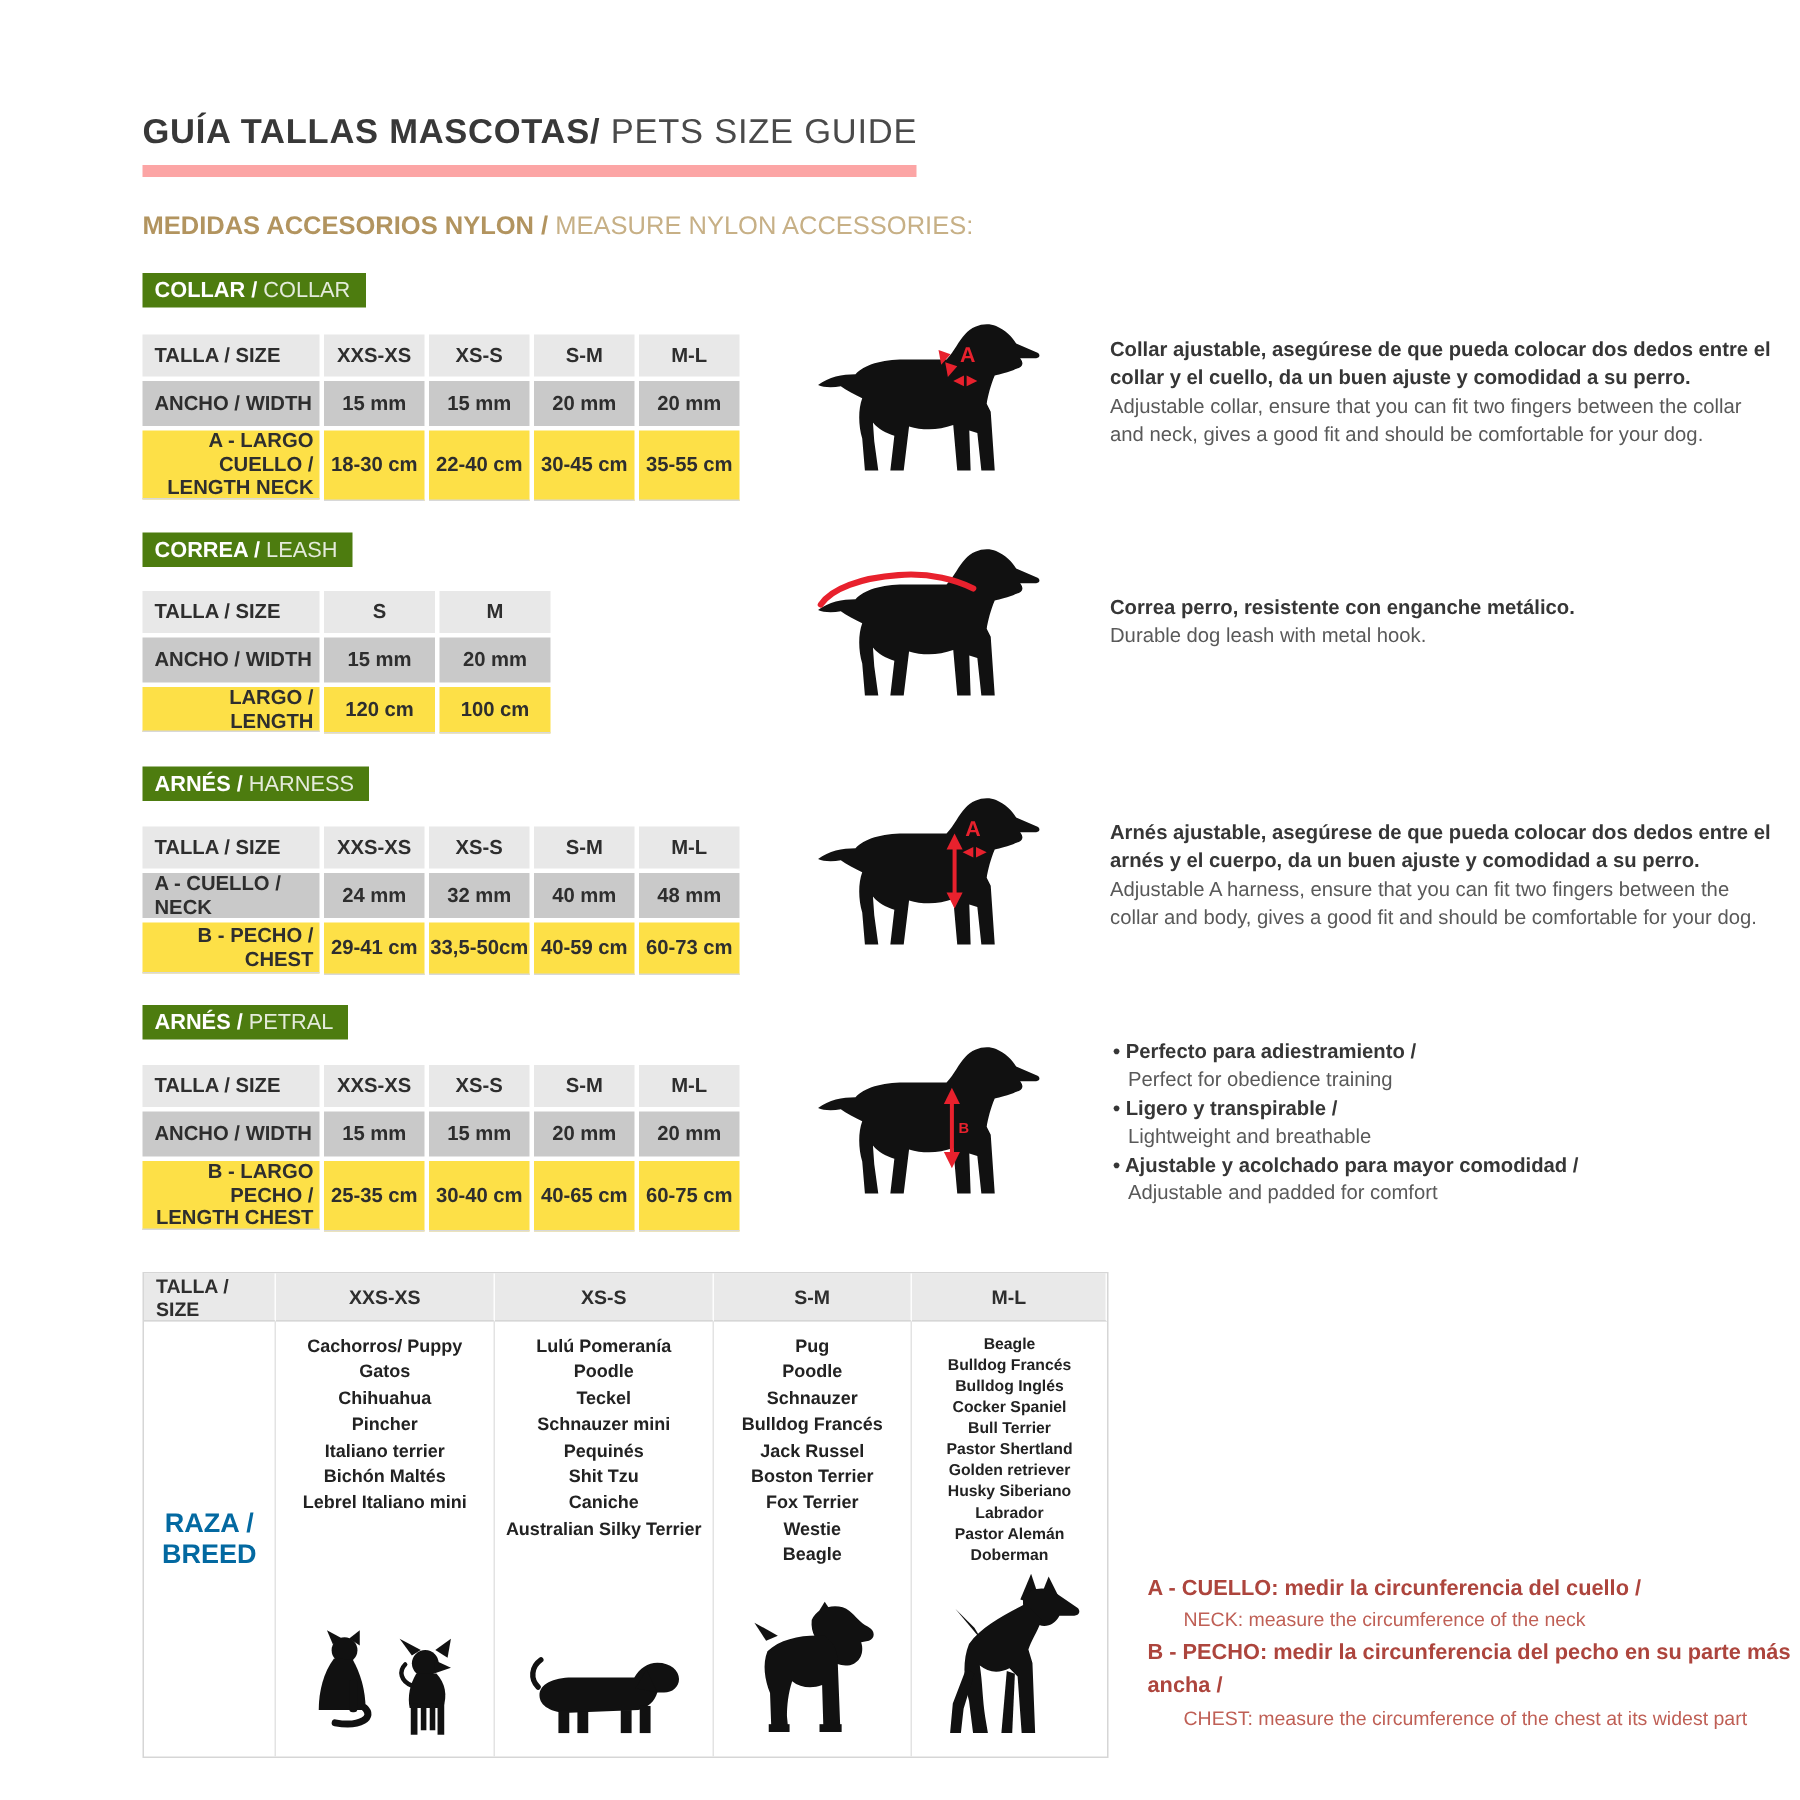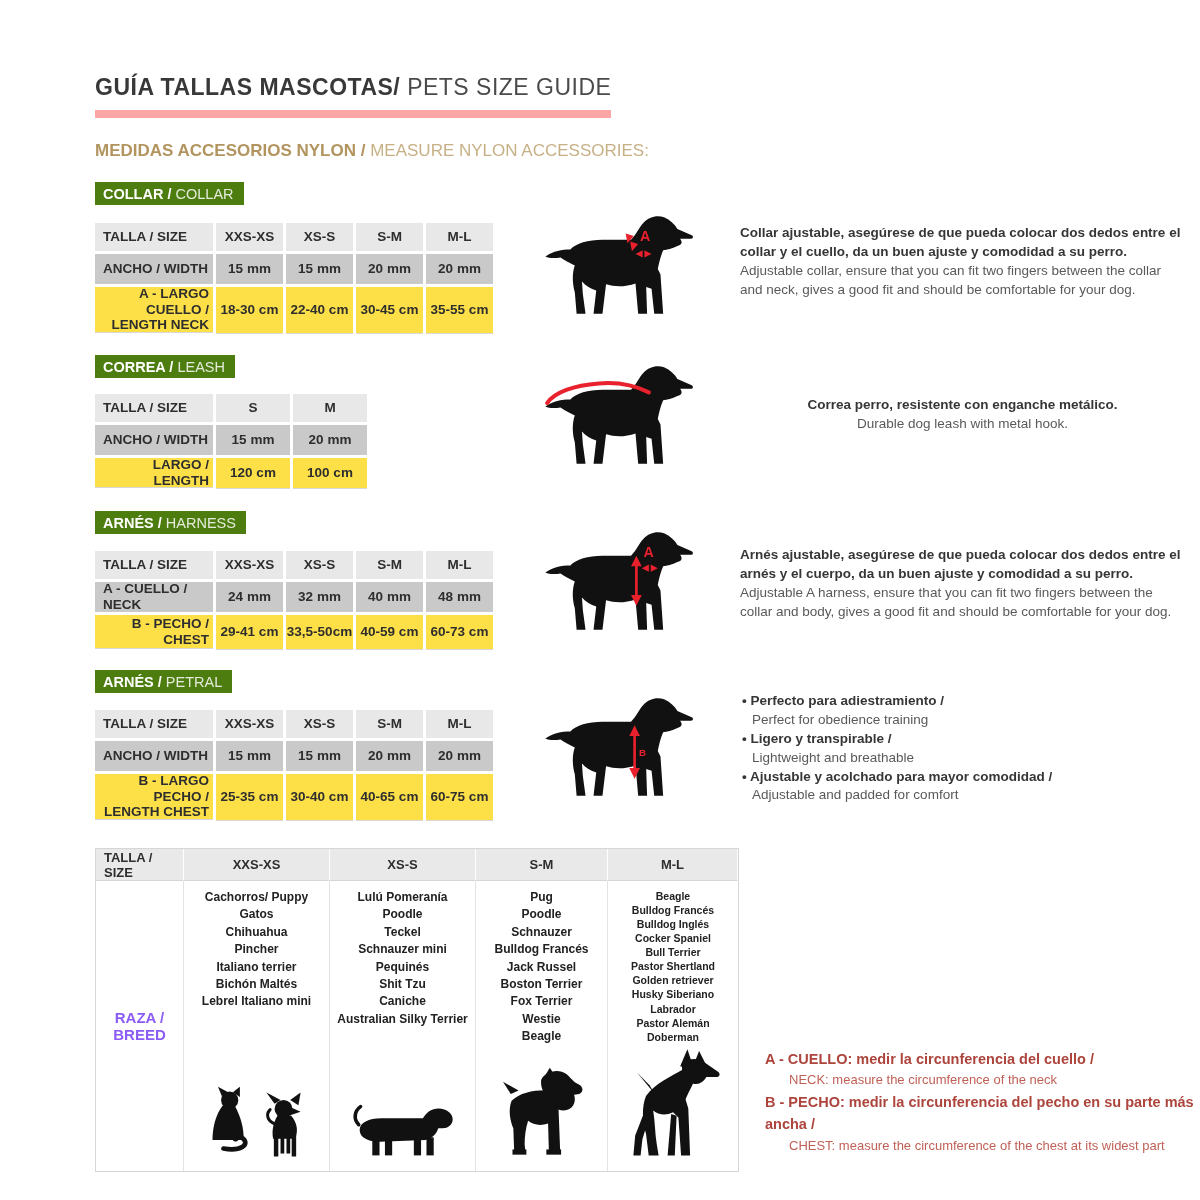--- a/index.html
+++ b/index.html
@@ -46,21 +46,21 @@
   .bullet-en{font-weight:400;color:#595959;margin-left:10px;}
 
   
   .breed-table{display:grid;grid-template-columns:88px 146px 146px 132px 130px;border:1px solid #d6d6d6;background:#fff;}
   .bhead{background:#e9e9e9;height:31px;display:flex;align-items:center;justify-content:center;font-weight:700;font-size:13px;color:#2e2e2e;border-right:1px solid #fdfdfd;border-bottom:1px solid #d6d6d6;}
   .bhead.first{justify-content:flex-start;padding-left:8px;}
   .bcell{position:relative;height:290px;border-right:1px solid #e3e3e3;box-sizing:border-box;}
   .bcell:last-child,.bhead:last-child{border-right:none;}
   .bcell .blist{margin-top:8px;text-align:center;font-weight:700;font-size:12px;line-height:1.45;color:#222;}
   .bcell.ml .blist{font-size:10.5px;line-height:1.34;}
-  .raza-label{display:flex;align-items:center;justify-content:center;text-align:center;font-weight:700;font-size:15px;color:#8b5cf6;height:290px;padding:12px 14px;box-sizing:border-box;}
+  .raza-label{display:flex;align-items:center;justify-content:center;text-align:center;font-weight:700;font-size:18px;color:#0369a1;height:290px;padding:12px 14px;box-sizing:border-box;}
   .sil{position:absolute;bottom:10px;left:50%;transform:translateX(-50%);display:flex;align-items:flex-end;gap:6px;}
 
   
   .notes{font-size:14.5px;line-height:1.55;}
   .note-bold{font-weight:700;color:#ad453d;}
   .note-normal{font-weight:400;color:#bf5f55;font-size:13px;margin-left:24px;}
 
   
   .ann{font-family:"Liberation Sans",sans-serif;font-weight:700;fill:#e8212d;font-size:16px;}
   .ann-sm{font-family:"Liberation Sans",sans-serif;font-weight:700;fill:#e8212d;font-size:11px;}
@@ -149,21 +149,21 @@
       <div class="trow r2">
         <div class="tcell c0">LARGO / LENGTH</div>
         <div class="tcell c1">120 cm</div>
         <div class="tcell c2">100 cm</div>
       </div>
     </div>
   <svg class="abs" style="left:538px;top:362px;" width="170" height="116" viewBox="0 0 190 130">
     <use href="#dogSil"></use>
     <path d="M10,46 C18,34 40,26 68,24 C92,22 112,28 124,34" stroke="#e8212d" stroke-width="4.5" fill="none" stroke-linecap="round"></path>
   </svg>
-  <div class="abs desc" style="left:740px;top:396px;width:445px;text-align:center;">
+  <div class="abs desc" style="left:740px;top:396px;width:445px;">
     <span class="es">Correa perro, resistente con enganche metálico.</span><br>
     <span class="en">Durable dog leash with metal hook.</span>
   </div>
 
   <div class="abs badge" style="left:95px;top:511px;">
     <span class="es">ARNÉS /</span>
     <span class="en">HARNESS</span>
   </div>
   <div class="abs tbl w-wide" id="tbl-harness" style="left:95px;top:551px;">
       <div class="trow r0">

